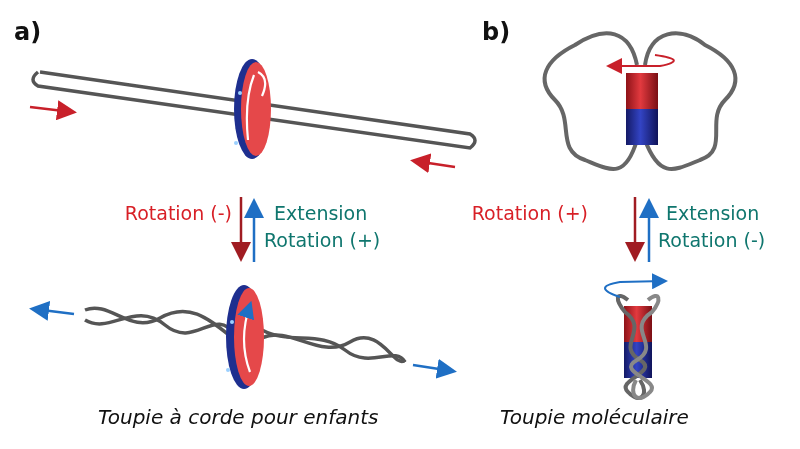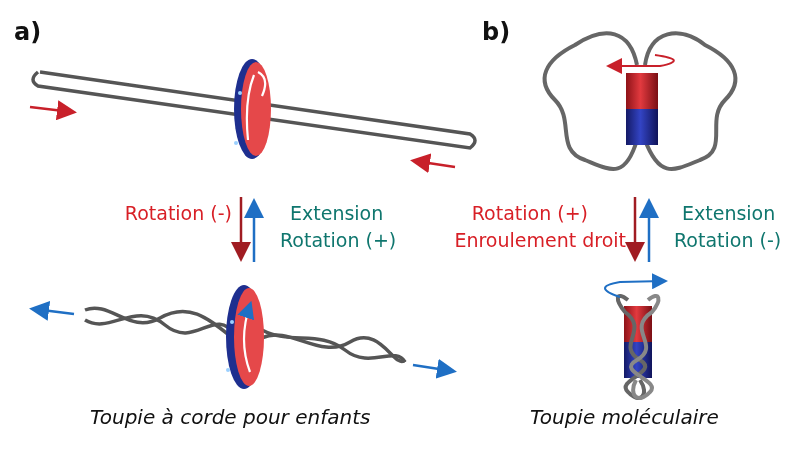--- a/index.html
+++ b/index.html
@@ -1,19 +1,19 @@
 <!DOCTYPE html>
 <html><head>
   <meta charset="utf-8">
   <style>
     html, body { margin: 0; padding: 0; background: #ffffff; }
     body { width: 800px; height: 449px; position: relative; overflow: hidden;
            font-family: "DejaVu Sans", "Liberation Sans", sans-serif; }
     .panel-label { position: absolute; font-weight: bold; font-size: 24px; color: #111; }
-    .lbl { position: absolute; font-size: 19px; line-height: 27px; white-space: nowrap; margin-left: 16px; }
+    .lbl { position: absolute; font-size: 19px; line-height: 27px; white-space: nowrap; }
     .red { color: #d81f26; }
     .blue { color: #0f766e; }
     .right { text-align: right; }
     .caption { position: absolute; font-style: italic; font-size: 20px; color: #111; white-space: nowrap; }
     svg.art { position: absolute; left: 0; top: 0; }
   </style>
 </head>
 <body>
 
 <svg class="art" width="800" height="449" viewBox="0 0 800 449">
@@ -97,21 +97,20 @@
 <div class="lbl red right" style="right:568px; top:200px;">
   <div>Rotation (-)</div>
 </div>
 <div class="lbl blue" style="left:264px; top:200px;">
   <div style="padding-left:10px;">Extension</div>
   <div>Rotation (+)</div>
 </div>
 
 <div class="lbl red right" style="right:174px; top:200px;">
   <div style="padding-right:38px;">Rotation (+)</div>
-  <div>Enroulement droit</div>
 </div>
 <div class="lbl blue" style="left:658px; top:200px;">
   <div style="padding-left:8px;">Extension</div>
   <div>Rotation (-)</div>
 </div>
 
-<div class="caption" style="left:90px; top:405px;text-align:center;">Toupie à corde pour enfants</div>
-<div class="caption" style="left:530px; top:405px;font-style:italic;">Toupie moléculaire</div>
+<div class="caption" style="left:98px; top:405px;text-align:center;">Toupie à corde pour enfants</div>
+<div class="caption" style="left:500px; top:405px;font-style:italic;">Toupie moléculaire</div>
 
 </body></html>

